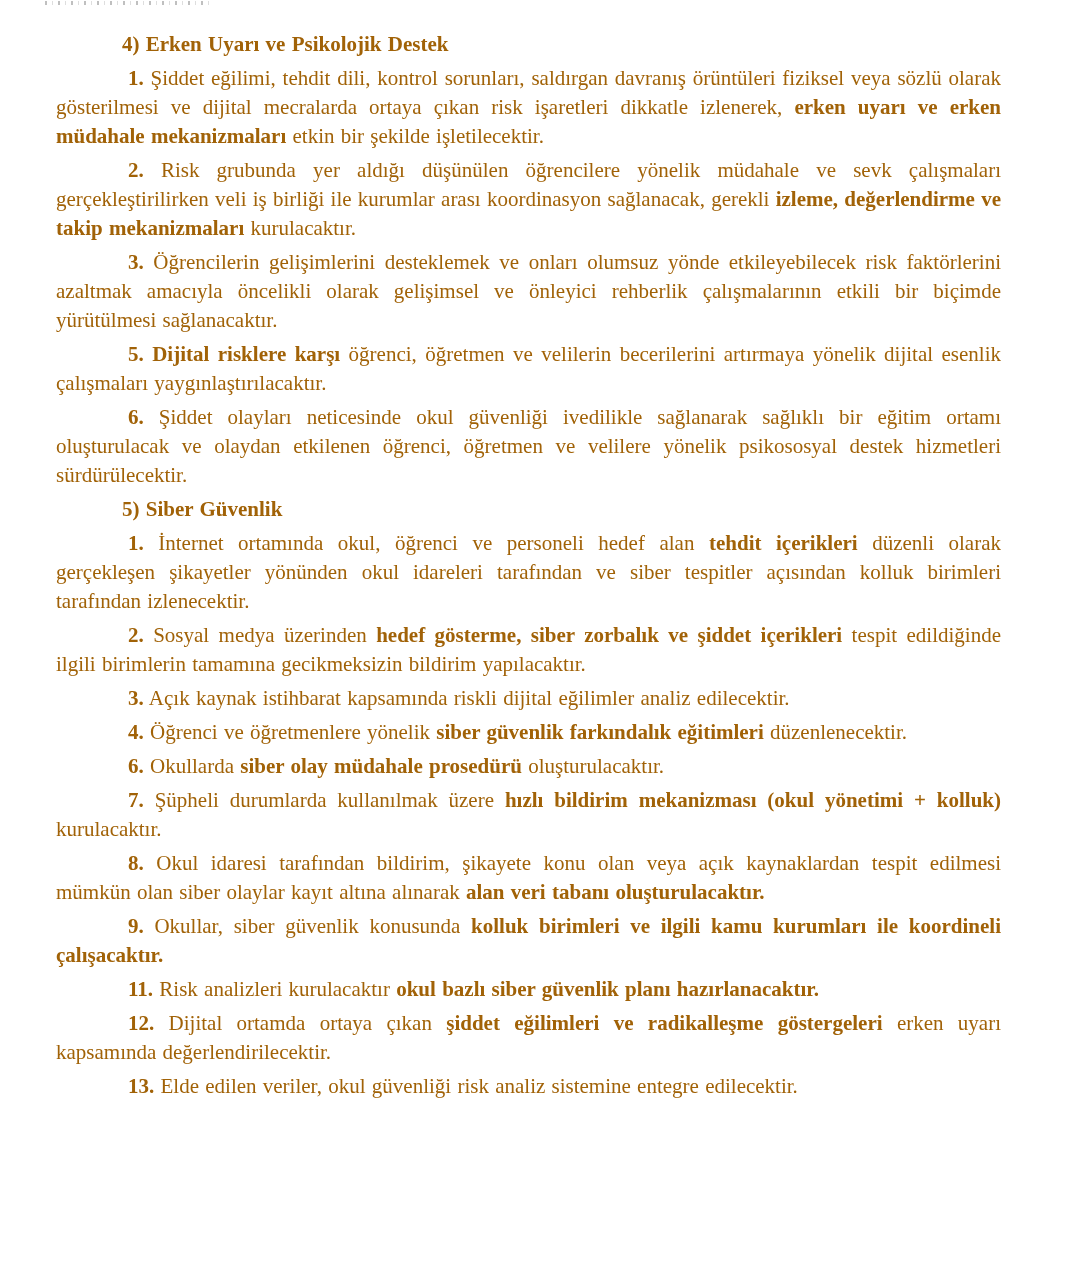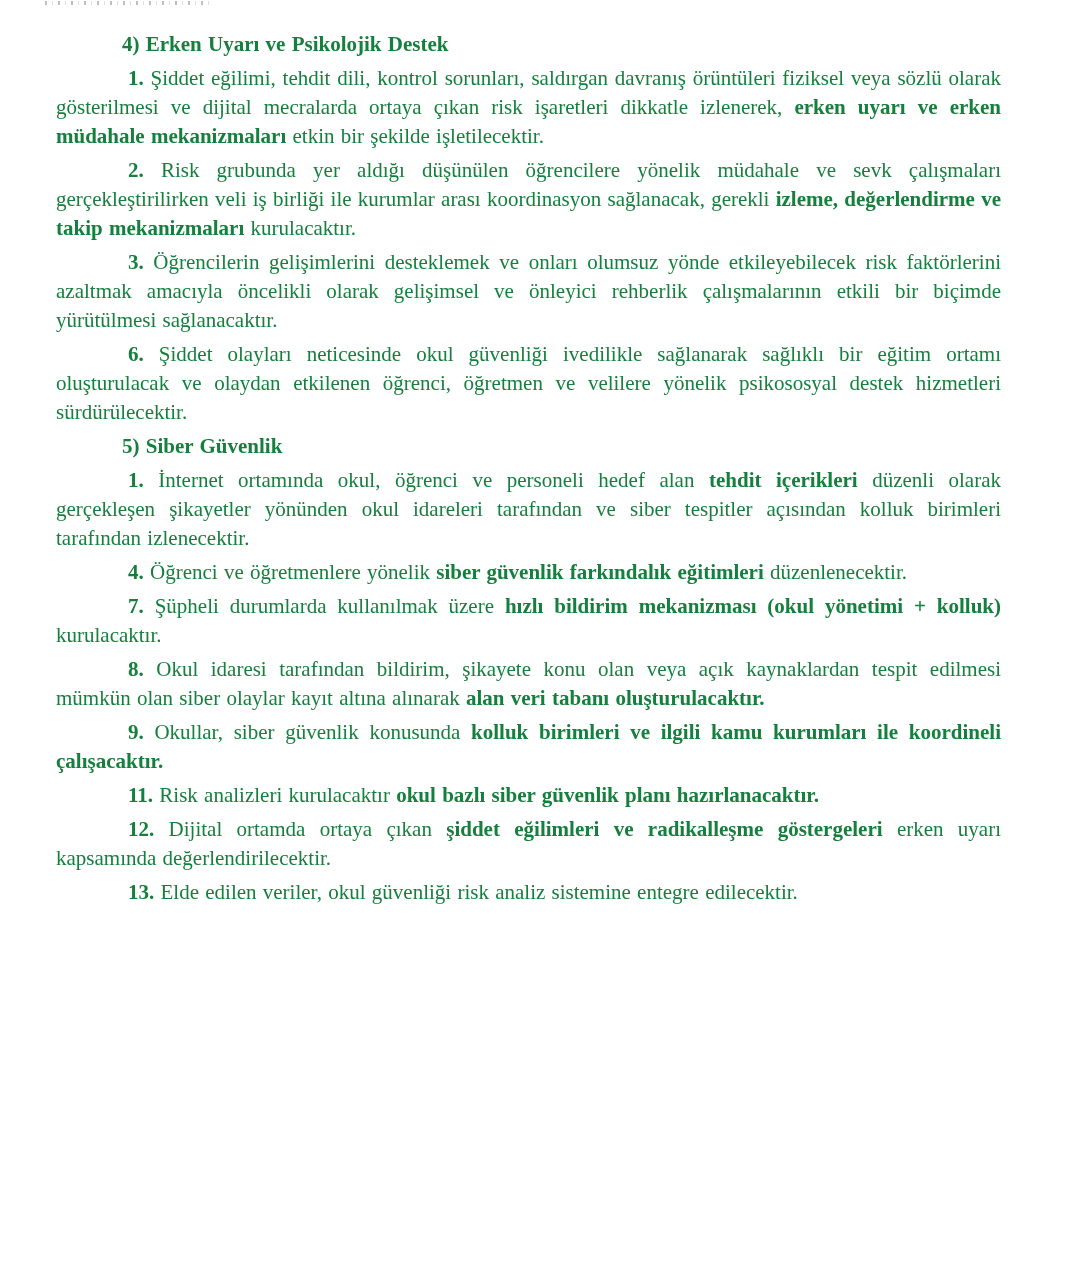--- a/index.html
+++ b/index.html
@@ -7,21 +7,21 @@
     padding: 0;
     background: #ffffff;
   }
   .page {
     position: relative;
     width: 1082px;
     height: 1270px;
     background: #ffffff;
     overflow: hidden;
     font-family: "Liberation Serif", "DejaVu Serif", serif;
-    color: #15803d;
+    color: #a16207;
   }
   
   .cutoff-strip {
     position: absolute;
     top: 1px;
     left: 45px;
     width: 165px;
     height: 4px;
     background: repeating-linear-gradient(
       90deg,
@@ -63,24 +63,28 @@
 </head>
 <body>
 
 <div class="page">
   <div class="cutoff-strip"></div>
   <div class="doc-body" id="doc-body">
       <p class="heading"><b>4) Erken Uyarı ve Psikolojik Destek</b></p>
       <p class="numbered"><b>1.</b><span> Şiddet eğilimi, tehdit dili, kontrol sorunları, saldırgan davranış örüntüleri fiziksel veya sözlü olarak gösterilmesi ve dijital mecralarda ortaya çıkan risk işaretleri dikkatle izlenerek, </span><b>erken uyarı ve erken müdahale mekanizmaları</b><span> etkin bir şekilde işletilecektir.</span></p>
       <p class="numbered"><b>2.</b><span> Risk grubunda yer aldığı düşünülen öğrencilere yönelik müdahale ve sevk çalışmaları gerçekleştirilirken veli iş birliği ile kurumlar arası koordinasyon sağlanacak, gerekli </span><b>izleme, değerlendirme ve takip mekanizmaları</b><span> kurulacaktır.</span></p>
       <p class="numbered"><b>3.</b><span> Öğrencilerin gelişimlerini desteklemek ve onları olumsuz yönde etkileyebilecek risk faktörlerini azaltmak amacıyla öncelikli olarak gelişimsel ve önleyici rehberlik çalışmalarının etkili bir biçimde yürütülmesi sağlanacaktır.</span></p>
+      <p class="numbered"><b>5. Dijital risklere karşı</b><span> öğrenci, öğretmen ve velilerin becerilerini artırmaya yönelik dijital esenlik çalışmaları yaygınlaştırılacaktır.</span></p>
       <p class="numbered"><b>6.</b><span> Şiddet olayları neticesinde okul güvenliği ivedilikle sağlanarak sağlıklı bir eğitim ortamı oluşturulacak ve olaydan etkilenen öğrenci, öğretmen ve velilere yönelik psikososyal destek hizmetleri sürdürülecektir.</span></p>
       <p class="heading"><b>5) Siber Güvenlik</b></p>
       <p class="numbered"><b>1.</b><span> İnternet ortamında okul, öğrenci ve personeli hedef alan </span><b>tehdit içerikleri</b><span> düzenli olarak gerçekleşen şikayetler yönünden okul idareleri tarafından ve siber tespitler açısından kolluk birimleri tarafından izlenecektir.</span></p>
+      <p class="numbered"><b>2.</b><span> Sosyal medya üzerinden </span><b>hedef gösterme, siber zorbalık ve şiddet içerikleri</b><span> tespit edildiğinde ilgili birimlerin tamamına gecikmeksizin bildirim yapılacaktır.</span></p>
+      <p class="numbered"><b>3.</b><span> Açık kaynak istihbarat kapsamında riskli dijital eğilimler analiz edilecektir.</span></p>
       <p class="numbered"><b>4.</b><span> Öğrenci ve öğretmenlere yönelik </span><b>siber güvenlik farkındalık eğitimleri</b><span> düzenlenecektir.</span></p>
+      <p class="numbered"><b>6.</b><span> Okullarda </span><b>siber olay müdahale prosedürü</b><span> oluşturulacaktır.</span></p>
       <p class="numbered"><b>7.</b><span> Şüpheli durumlarda kullanılmak üzere </span><b>hızlı bildirim mekanizması (okul yönetimi + kolluk)</b><span> kurulacaktır.</span></p>
       <p class="numbered"><b>8.</b><span> Okul idaresi tarafından bildirim, şikayete konu olan veya açık kaynaklardan tespit edilmesi mümkün olan siber olaylar kayıt altına alınarak </span><b>alan veri tabanı oluşturulacaktır.</b></p>
       <p class="numbered"><b>9.</b><span> Okullar, siber güvenlik konusunda </span><b>kolluk birimleri ve ilgili kamu kurumları ile koordineli çalışacaktır.</b></p>
       <p class="numbered"><b>11.</b><span> Risk analizleri kurulacaktır </span><b>okul bazlı siber güvenlik planı hazırlanacaktır.</b></p>
       <p class="numbered"><b>12.</b><span> Dijital ortamda ortaya çıkan </span><b>şiddet eğilimleri ve radikalleşme göstergeleri</b><span> erken uyarı kapsamında değerlendirilecektir.</span></p>
       <p class="numbered"><b>13.</b><span> Elde edilen veriler, okul güvenliği risk analiz sistemine entegre edilecektir.</span></p>
     </div>
 </div>
 
 </body></html>

